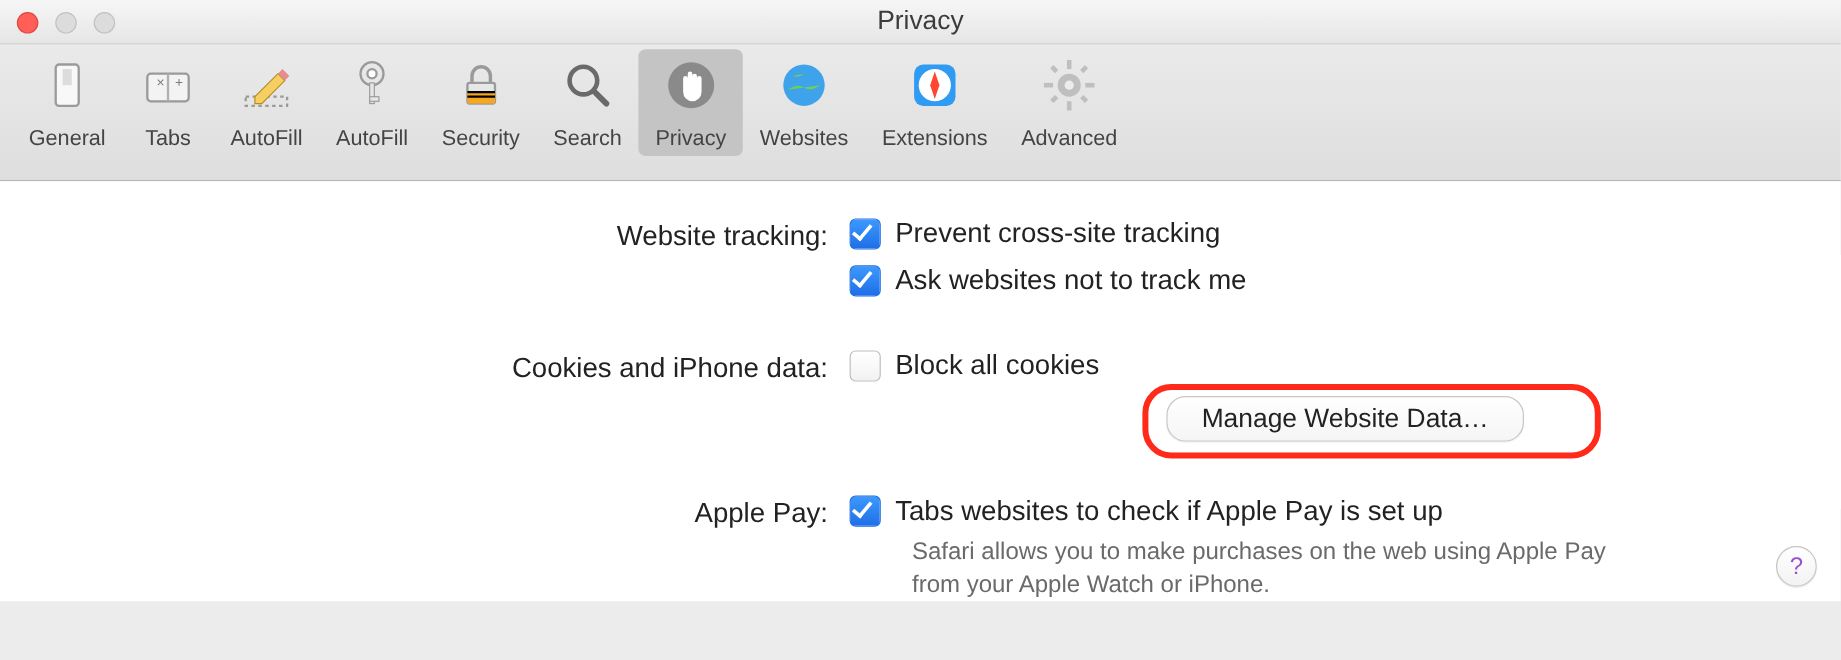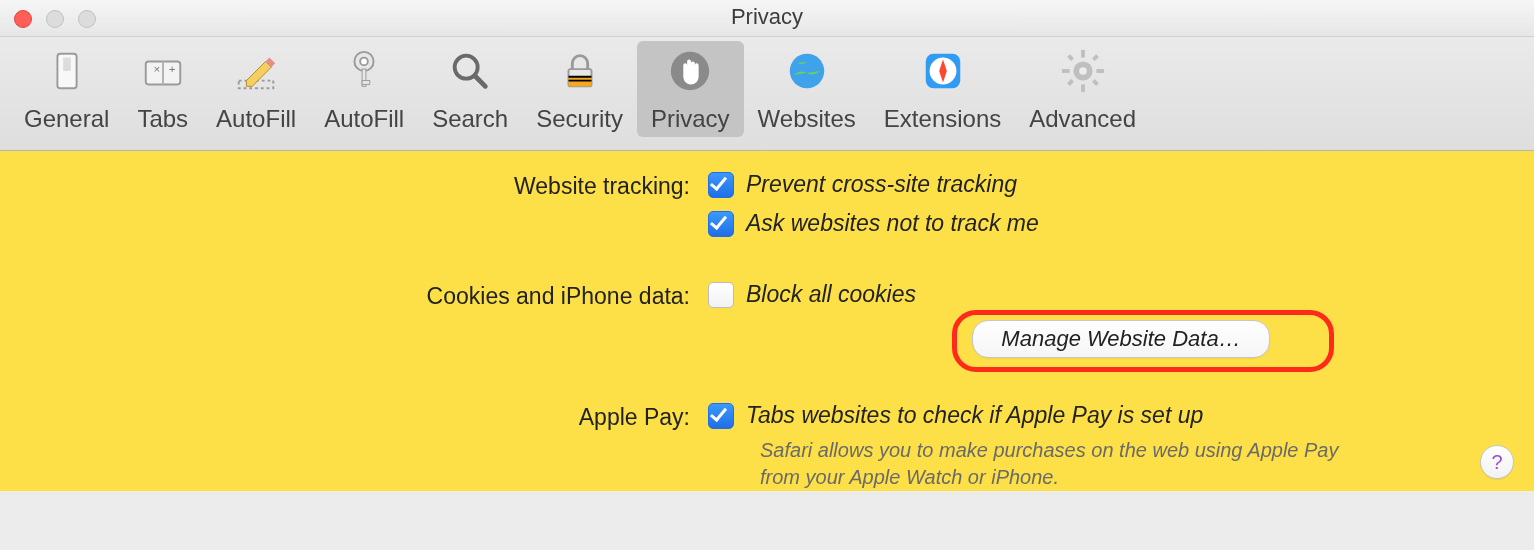--- a/index.html
+++ b/index.html
@@ -66,46 +66,45 @@
     background: #c4c4c4;
   }
   .tool .iconwrap {
     width: 48px; height: 48px;
     display: flex;
     align-items: center;
     justify-content: center;
     margin-bottom: 10px;
   }
   .tool .label {
-    font-size: 24px;
+    font-size: 18px;
     color: #444;
   }
 
   
   .content {
-    background: #fde047;
-    padding-top: 20px;
+    background: #ffffff;
+    padding-top: 30px;
     position: relative;
   }
   .row {
     display: flex;
     align-items: flex-start;
     margin-bottom: 10px;
   }
   .lbl {
     width: 690px;
     text-align: right;
     padding-right: 18px;
     font-size: 23px;
     color: #222;
     padding-top: 2px;
   }
   .col {
     flex: 1;
-    font-style: italic;
   }
 
   
   .cbrow {
     display: flex;
     align-items: center;
     margin-bottom: 12px;
   }
   .cb {
     width: 24px; height: 24px;
@@ -235,38 +234,38 @@
         <rect x="22" y="22" width="4" height="18" fill="#e7e7e7" stroke="#9a9a9a" stroke-width="1"></rect>
         <rect x="22" y="34" width="8" height="4" fill="#e7e7e7" stroke="#9a9a9a" stroke-width="1"></rect>
       </svg>
     </div>
     <div class="label">AutoFill</div>
   </div>
 
   <div class="tool">
     <div class="iconwrap">
       <svg class="icon" viewBox="0 0 48 48">
-        <circle cx="20" cy="20" r="12" fill="none" stroke="#6a6a6a" stroke-width="4"></circle>
-        <line x1="29" y1="29" x2="40" y2="40" stroke="#6a6a6a" stroke-width="5" stroke-linecap="round"></line>
-      </svg>
-    </div>
-    <div class="label">Search</div>
-  </div>
-
-  <div class="tool">
-    <div class="iconwrap">
-      <svg class="icon" viewBox="0 0 48 48">
         <rect x="12" y="22" width="24" height="18" rx="2" fill="#e7e7e7" stroke="#9a9a9a" stroke-width="2"></rect>
         <rect x="12" y="30" width="24" height="10" fill="#f5a623"></rect>
         <rect x="12" y="30" width="24" height="10" fill="none" stroke="#000" stroke-width="0"></rect>
         <path d="M12 30 h24 M12 34 h24" stroke="#000" stroke-width="2"></path>
         <path d="M16 22 v-6 a8 8 0 0 1 16 0 v6" fill="none" stroke="#9a9a9a" stroke-width="3"></path>
       </svg>
     </div>
     <div class="label">Security</div>
+  </div>
+
+  <div class="tool">
+    <div class="iconwrap">
+      <svg class="icon" viewBox="0 0 48 48">
+        <circle cx="20" cy="20" r="12" fill="none" stroke="#6a6a6a" stroke-width="4"></circle>
+        <line x1="29" y1="29" x2="40" y2="40" stroke="#6a6a6a" stroke-width="5" stroke-linecap="round"></line>
+      </svg>
+    </div>
+    <div class="label">Search</div>
   </div>
 
   <div class="tool selected">
     <div class="iconwrap">
       <svg class="icon" viewBox="0 0 48 48">
         <circle cx="24" cy="24" r="20" fill="#8a8a8a"></circle>
         <path d="M17 26 v-8 a2 2 0 0 1 4 0 v-4 a2 2 0 0 1 4 0 v2 a2 2 0 0 1 4 0 v2 a2 2 0 0 1 4 0 v12 a8 8 0 0 1 -16 0 z" fill="#ffffff"></path>
       </svg>
     </div>
     <div class="label">Privacy</div>

